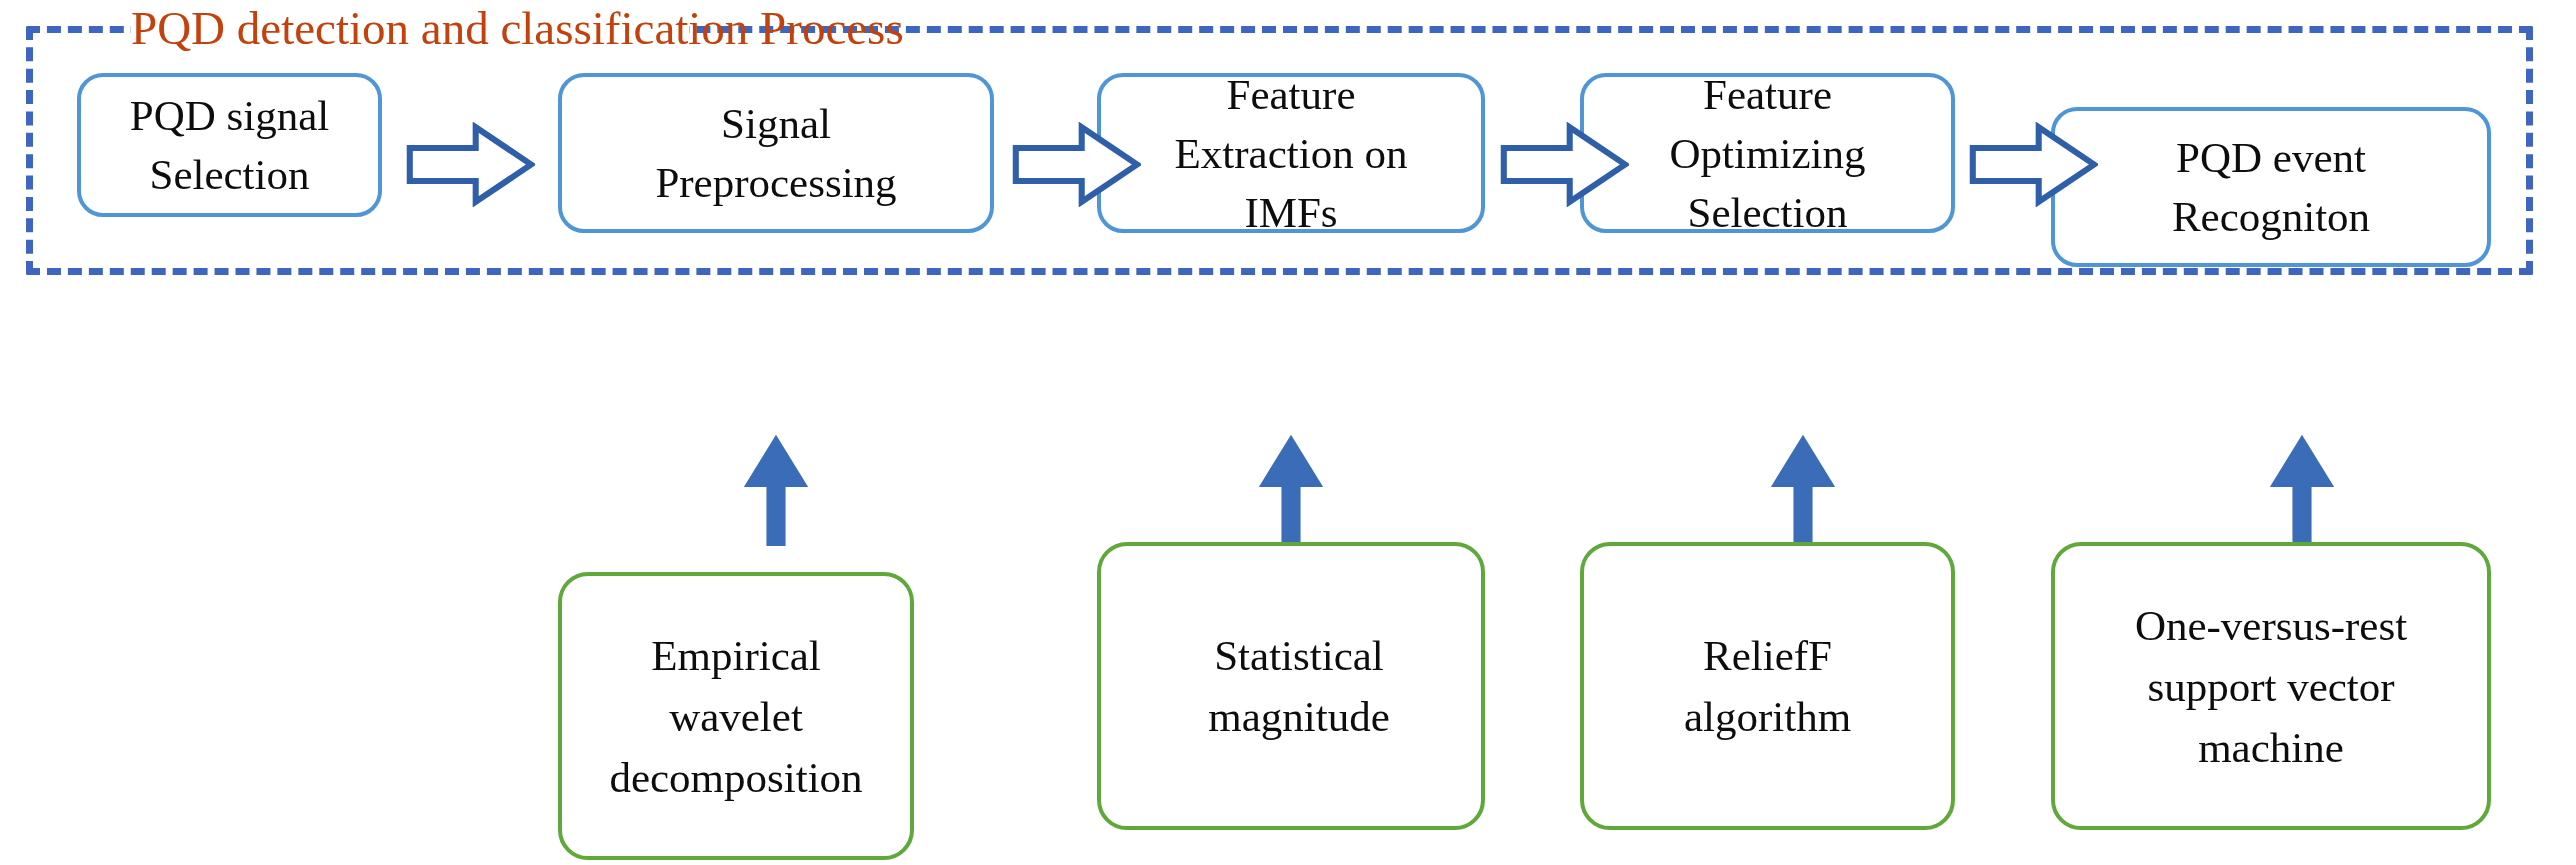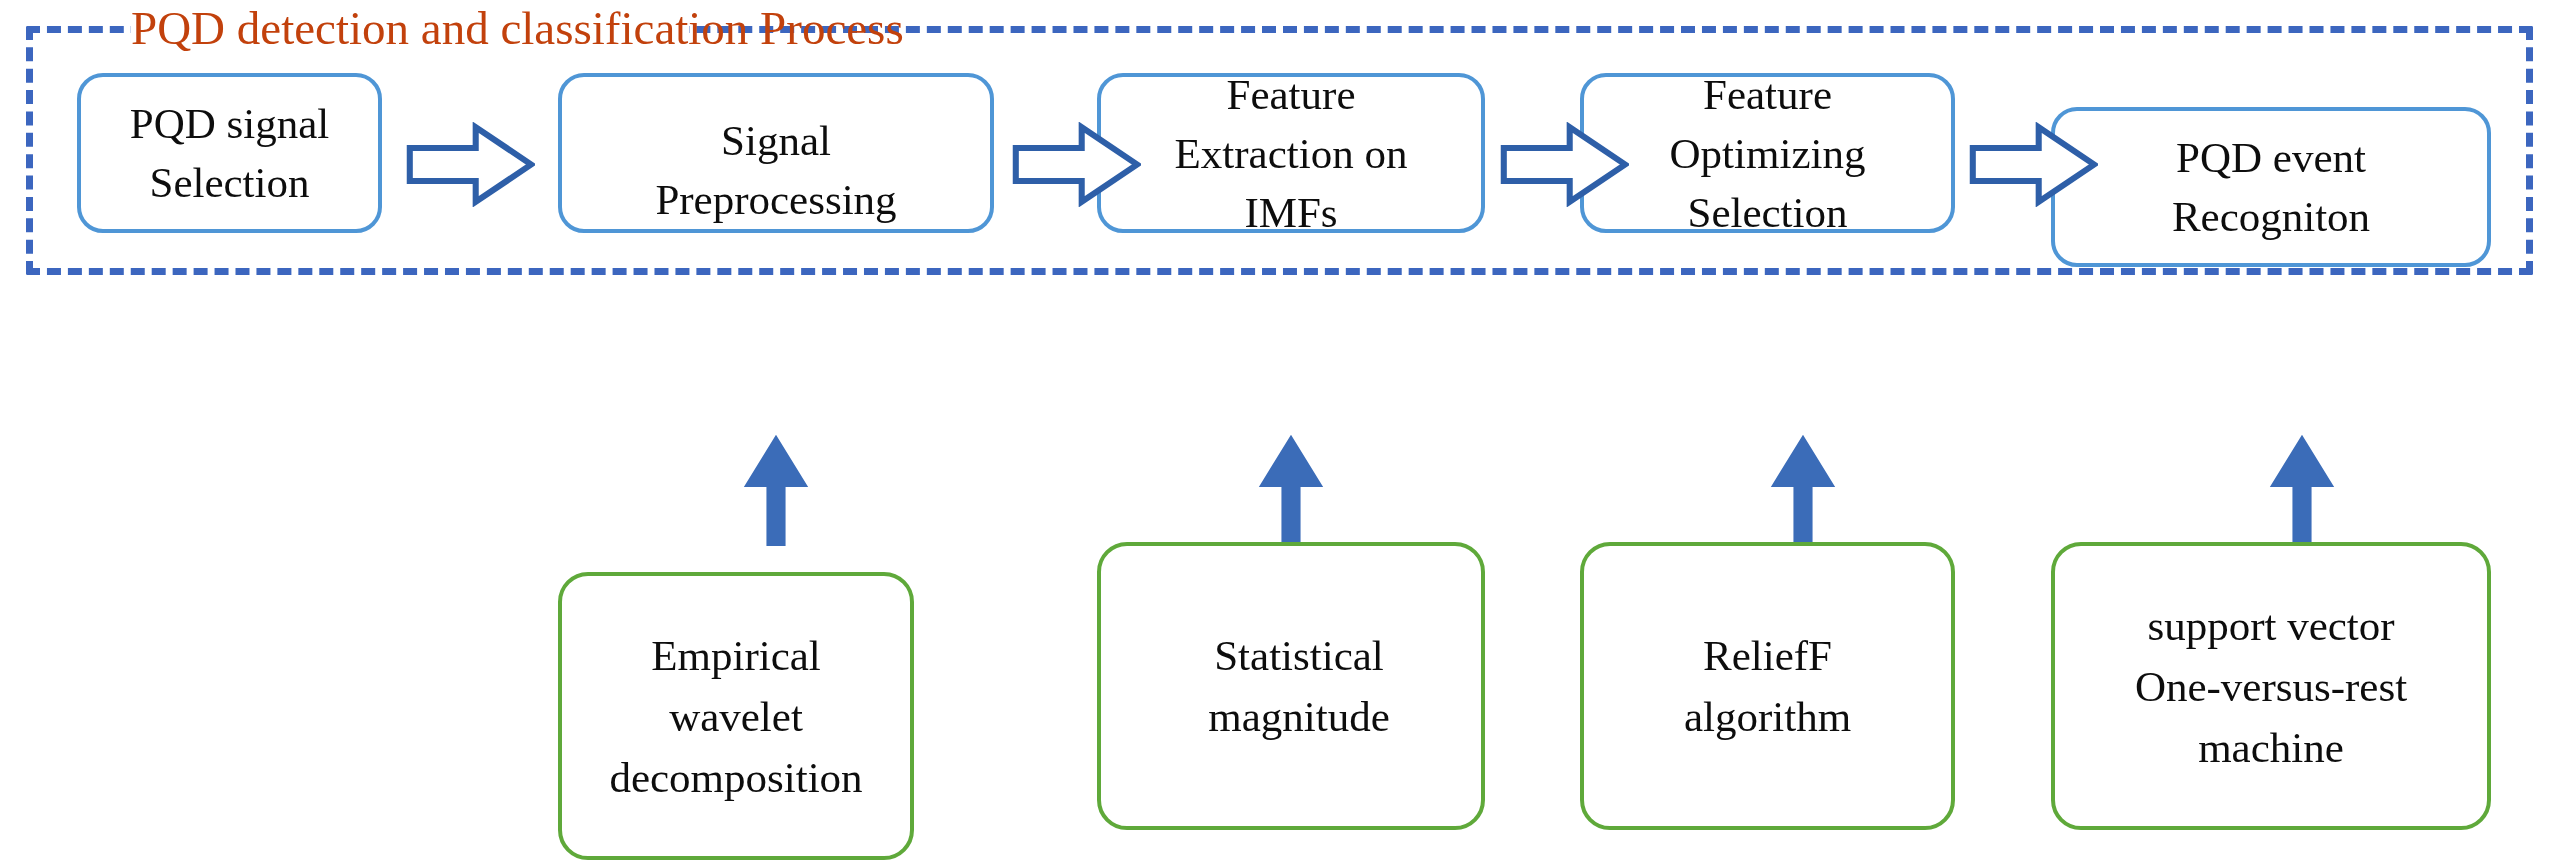--- a/index.html
+++ b/index.html
@@ -76,26 +76,26 @@
 </style>
 </head>
 <body>
 
 <div id="stage">
 
   <div class="dashed-frame"></div>
   <div class="title-mask"></div>
   <div class="frame-title">PQD detection and classification Process</div>
 
-  <div class="pbox" style="left:77px;  top:73px; width:305px; height:160px;">
+  <div class="pbox" style="left:77px;  top:73px; width:305px; height:144px;">
     <span class="ln">PQD signal</span>
     <span class="ln">Selection</span>
   </div>
 
-  <div class="pbox" style="left:558px; top:73px; width:436px; height:160px;justify-content:flex-end;">
+  <div class="pbox" style="left:558px; top:73px; width:436px; height:160px;">
     <span class="ln">Signal</span>
     <span class="ln">Preprocessing</span>
   </div>
 
   <div class="pbox" style="left:1097px; top:73px; width:388px; height:160px;">
     <span class="ln">Feature</span>
     <span class="ln">Extraction on</span>
     <span class="ln">IMFs</span>
   </div>
 
@@ -168,19 +168,19 @@
     <span class="ln">Statistical</span>
     <span class="ln">magnitude</span>
   </div>
 
   <div class="gbox" style="left:1580px; top:542px; width:375px; height:288px;">
     <span class="ln">ReliefF</span>
     <span class="ln">algorithm</span>
   </div>
 
   <div class="gbox" style="left:2051px; top:542px; width:440px; height:288px;">
+    <span class="ln">One-versus-rest</span>
     <span class="ln">support vector</span>
-    <span class="ln">One-versus-rest</span>
     <span class="ln">machine</span>
   </div>
 
 </div>
 
 
 </body></html>

